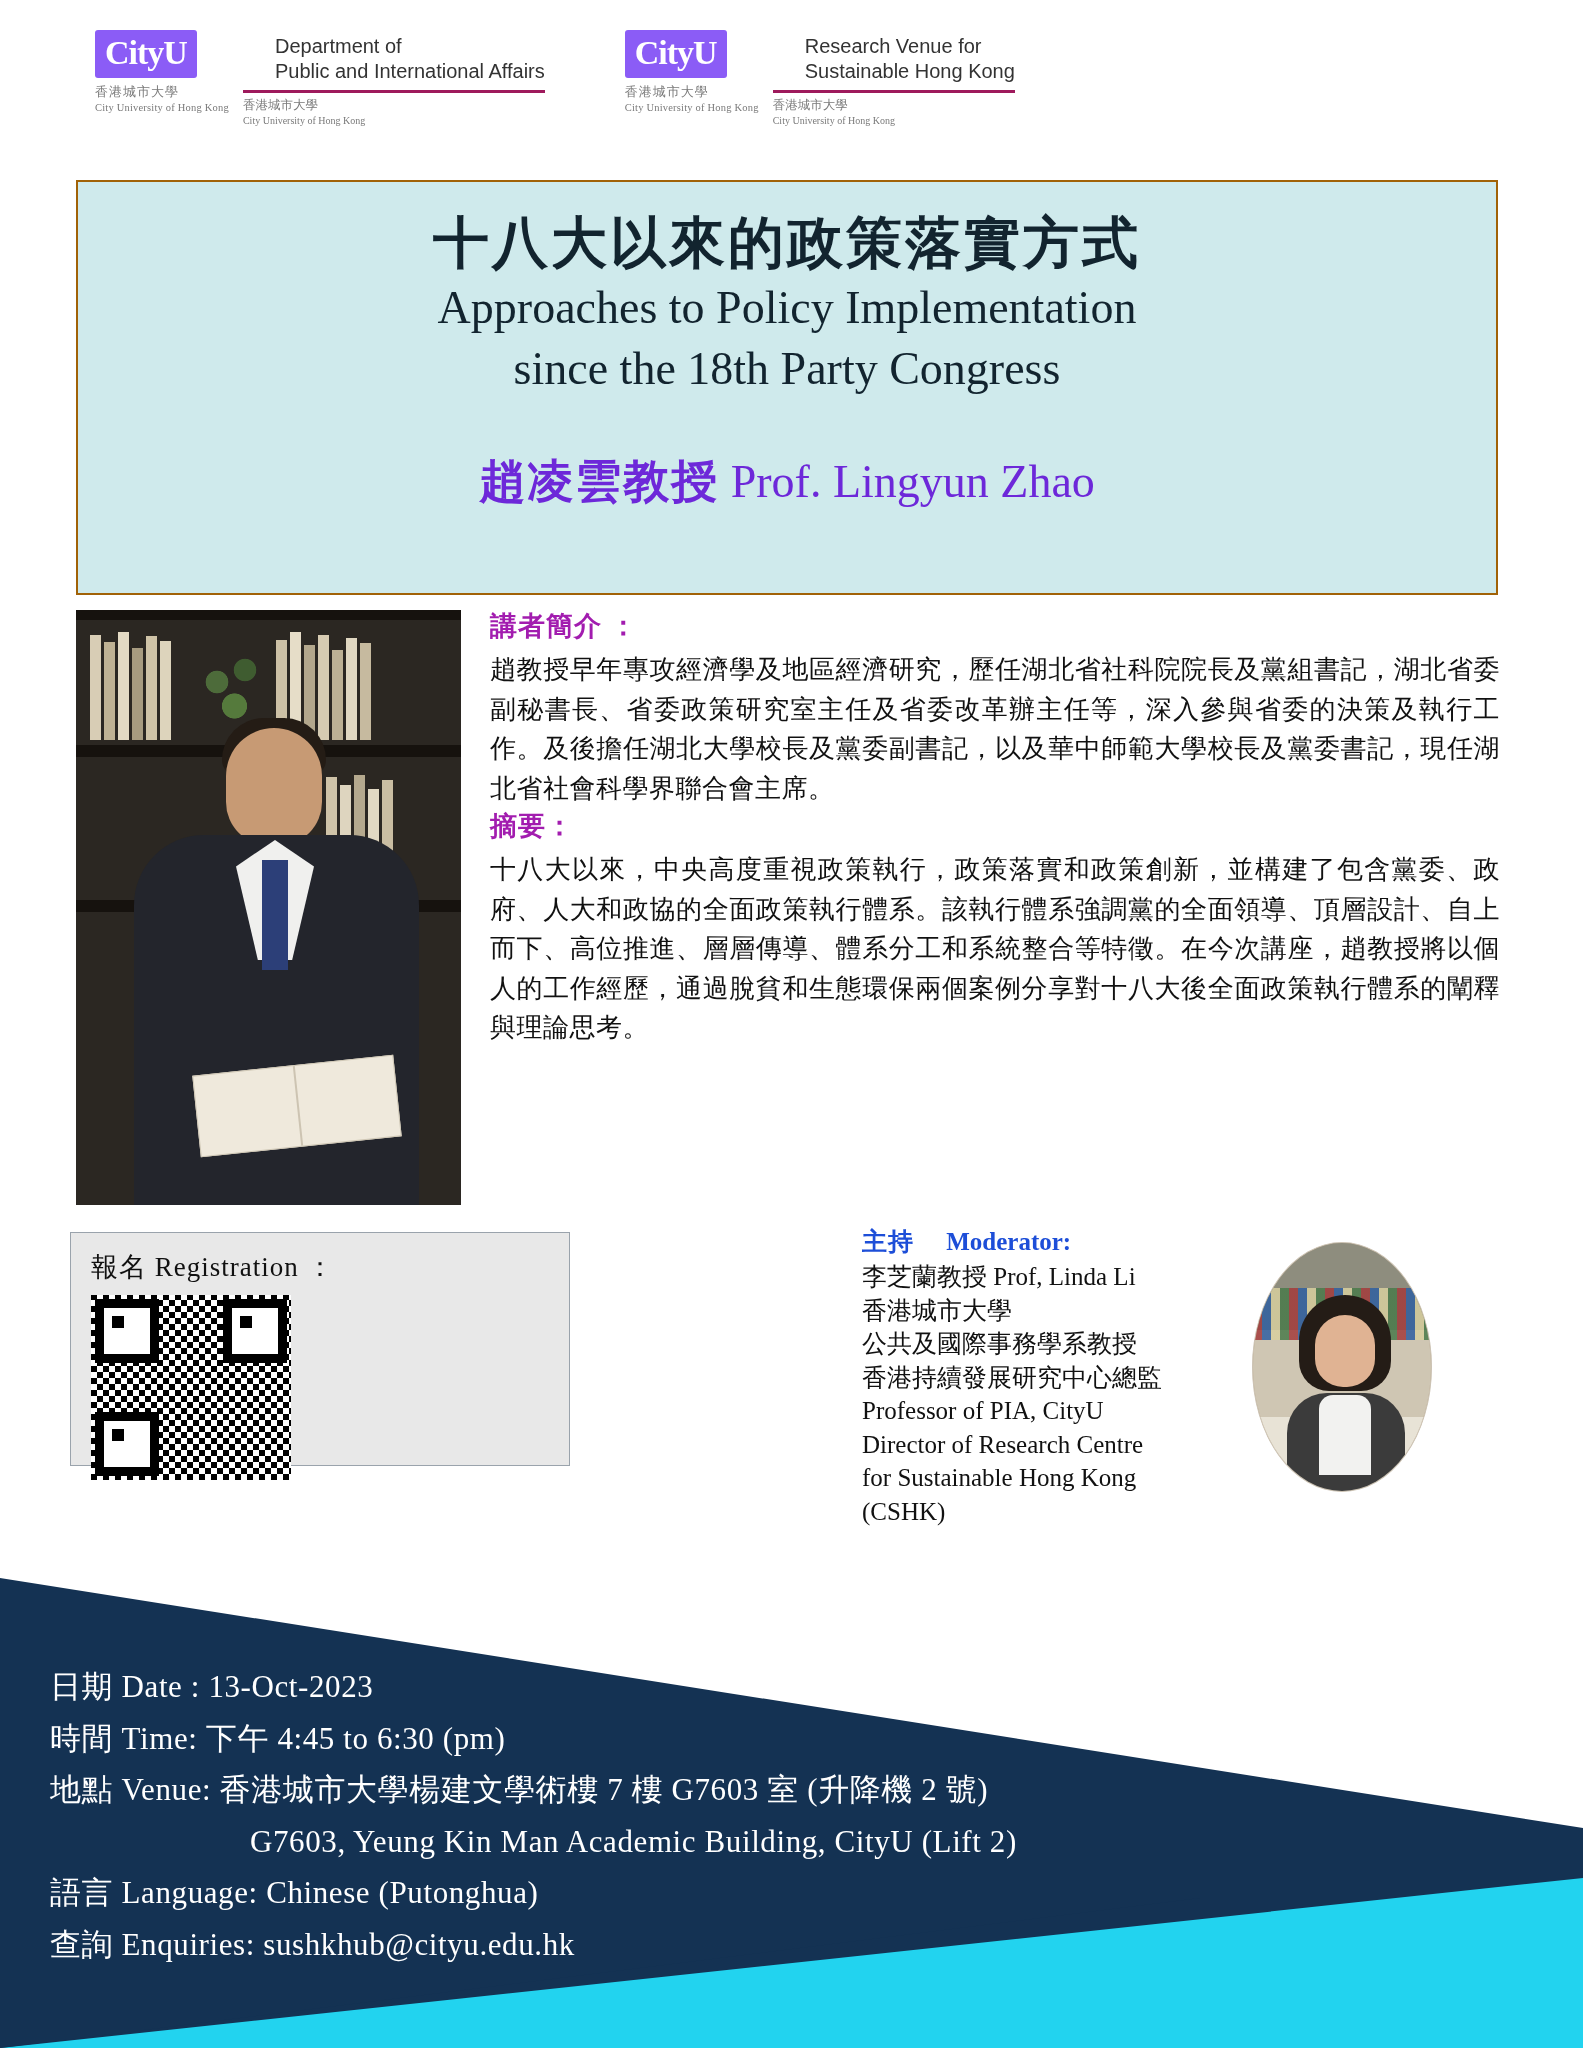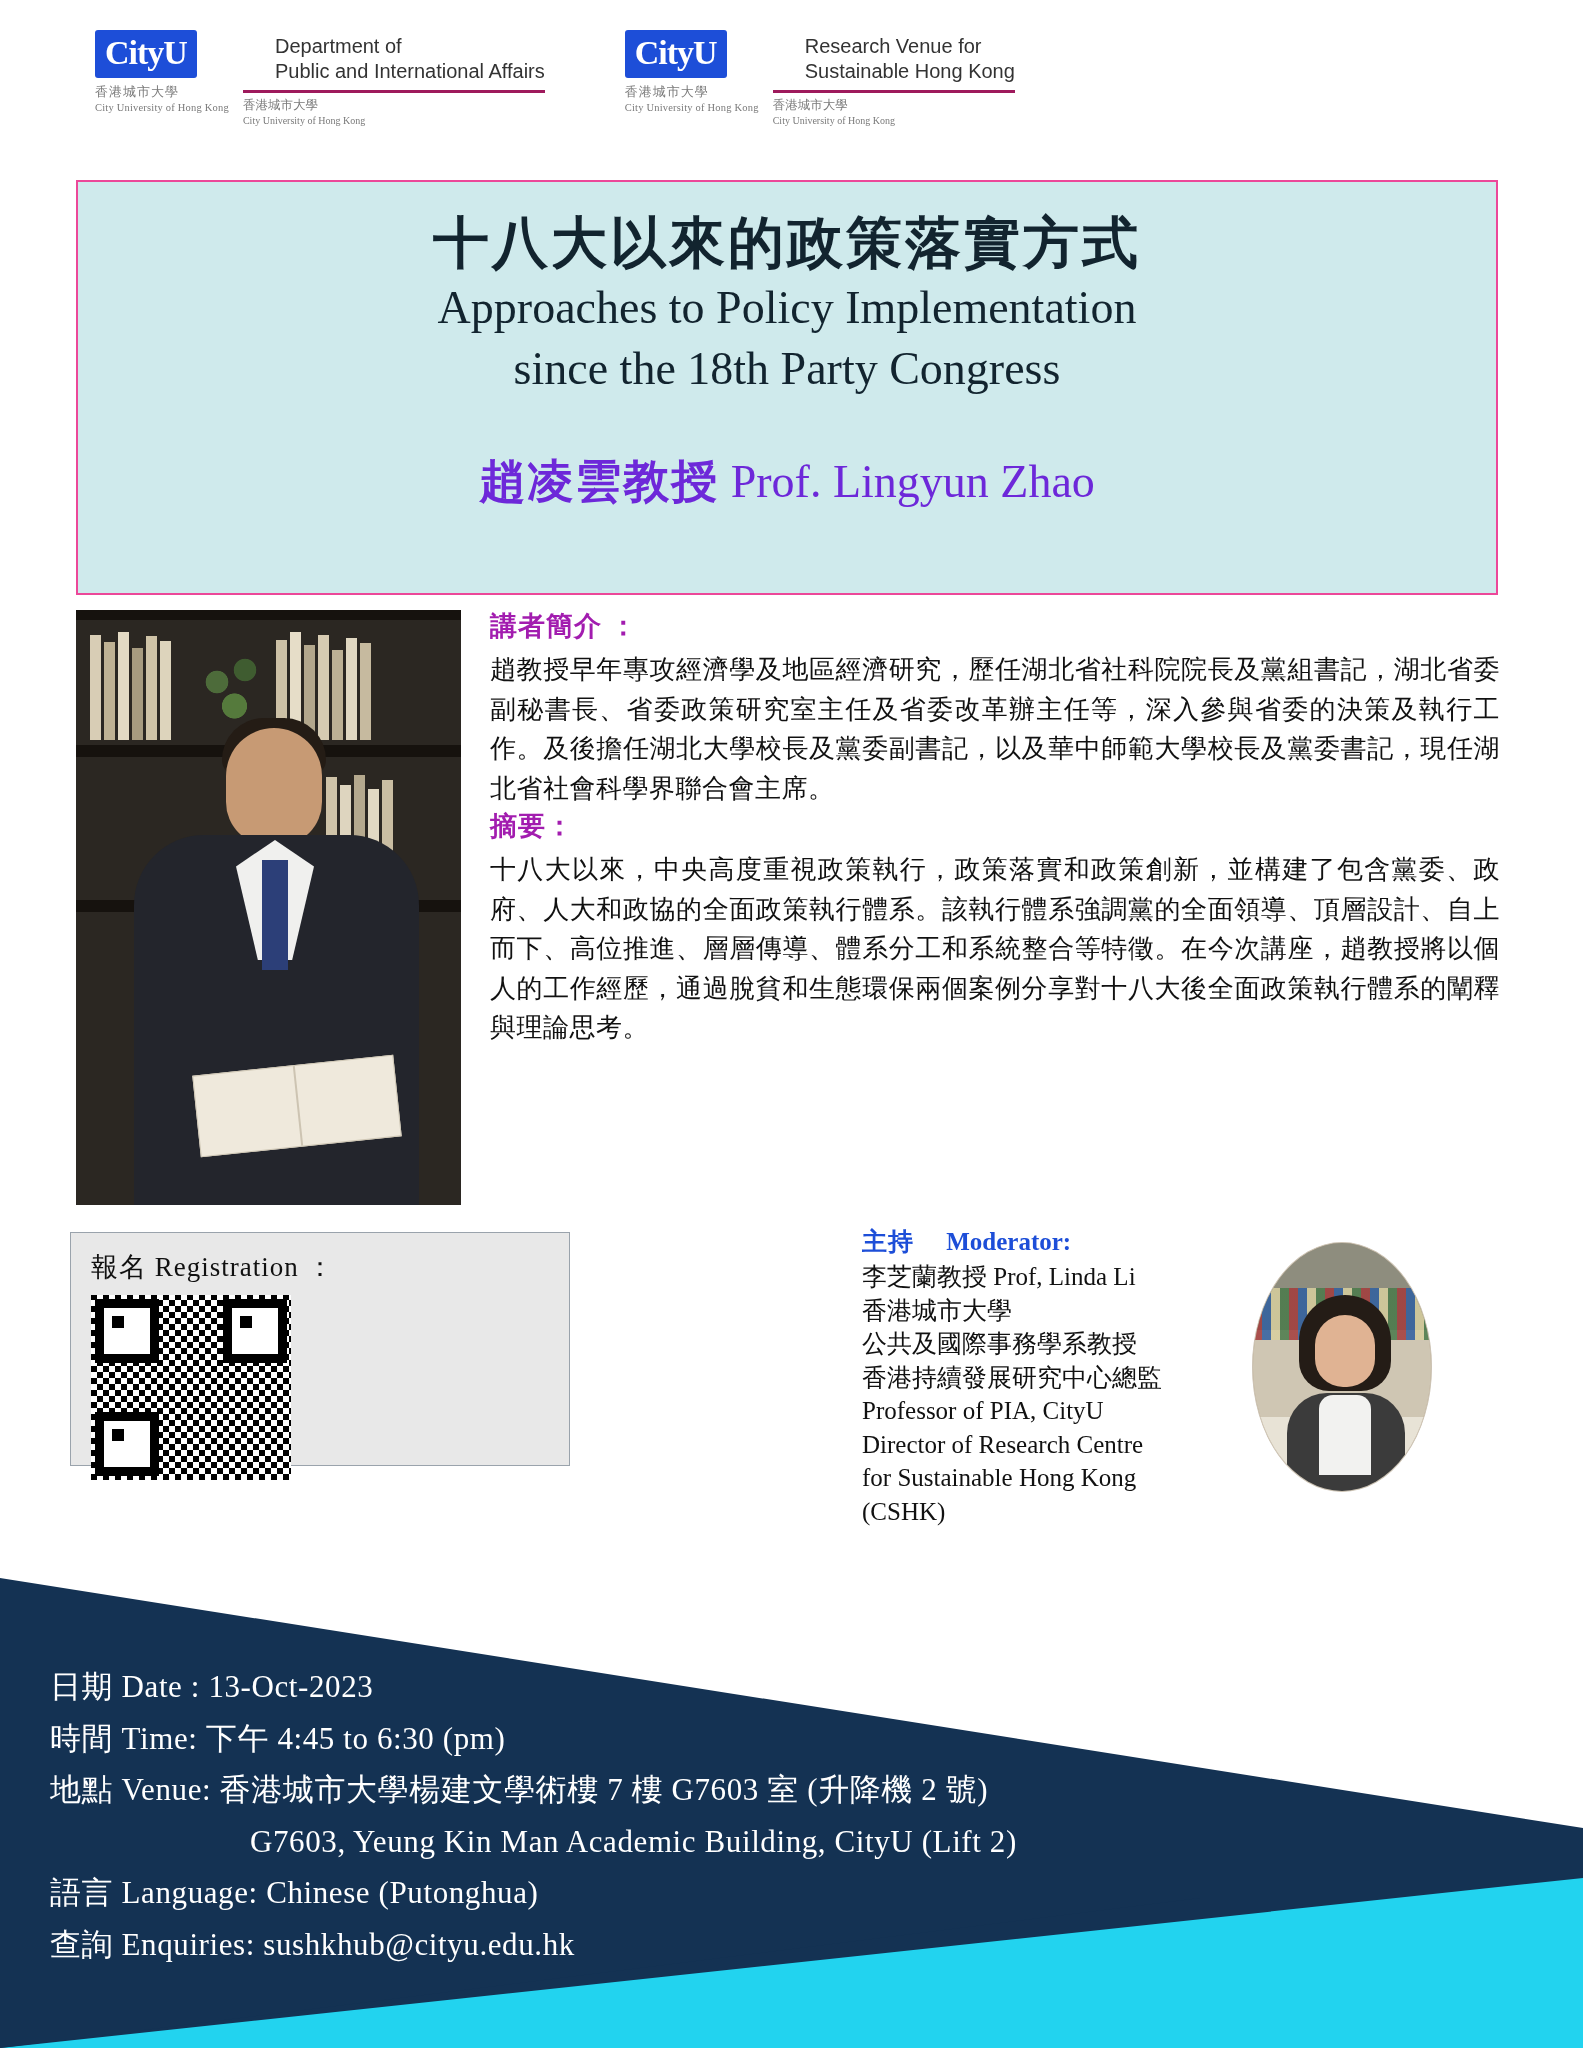--- a/index.html
+++ b/index.html
@@ -28,21 +28,21 @@
     display: flex;
     align-items: flex-start;
     gap: 14px;
   }
   .cityu-mark {
     display: flex;
     flex-direction: column;
     align-items: flex-start;
   }
   .cityu-badge {
-    background: #1d4ed8;
+    background: #8b5cf6;
     color: #ffffff;
     font-family: "Liberation Serif", serif;
     font-size: 34px;
     font-weight: bold;
     letter-spacing: -1px;
     padding: 6px 10px 8px 10px;
     line-height: 1;
     border-radius: 3px;
     position: relative;
   }
@@ -85,21 +85,21 @@
   }
 
   
   .title-box {
     position: absolute;
     left: 76px;
     top: 180px;
     width: 1422px;
     height: 415px;
     background: #cfeaec;
-    border: 2px solid #ec4899;
+    border: 2px solid #a16207;
     box-sizing: border-box;
     text-align: center;
     padding-top: 26px;
   }
   .title-cn {
     font-size: 56px;
     font-weight: bold;
     color: #12242f;
     letter-spacing: 3px;
     line-height: 1.25;

